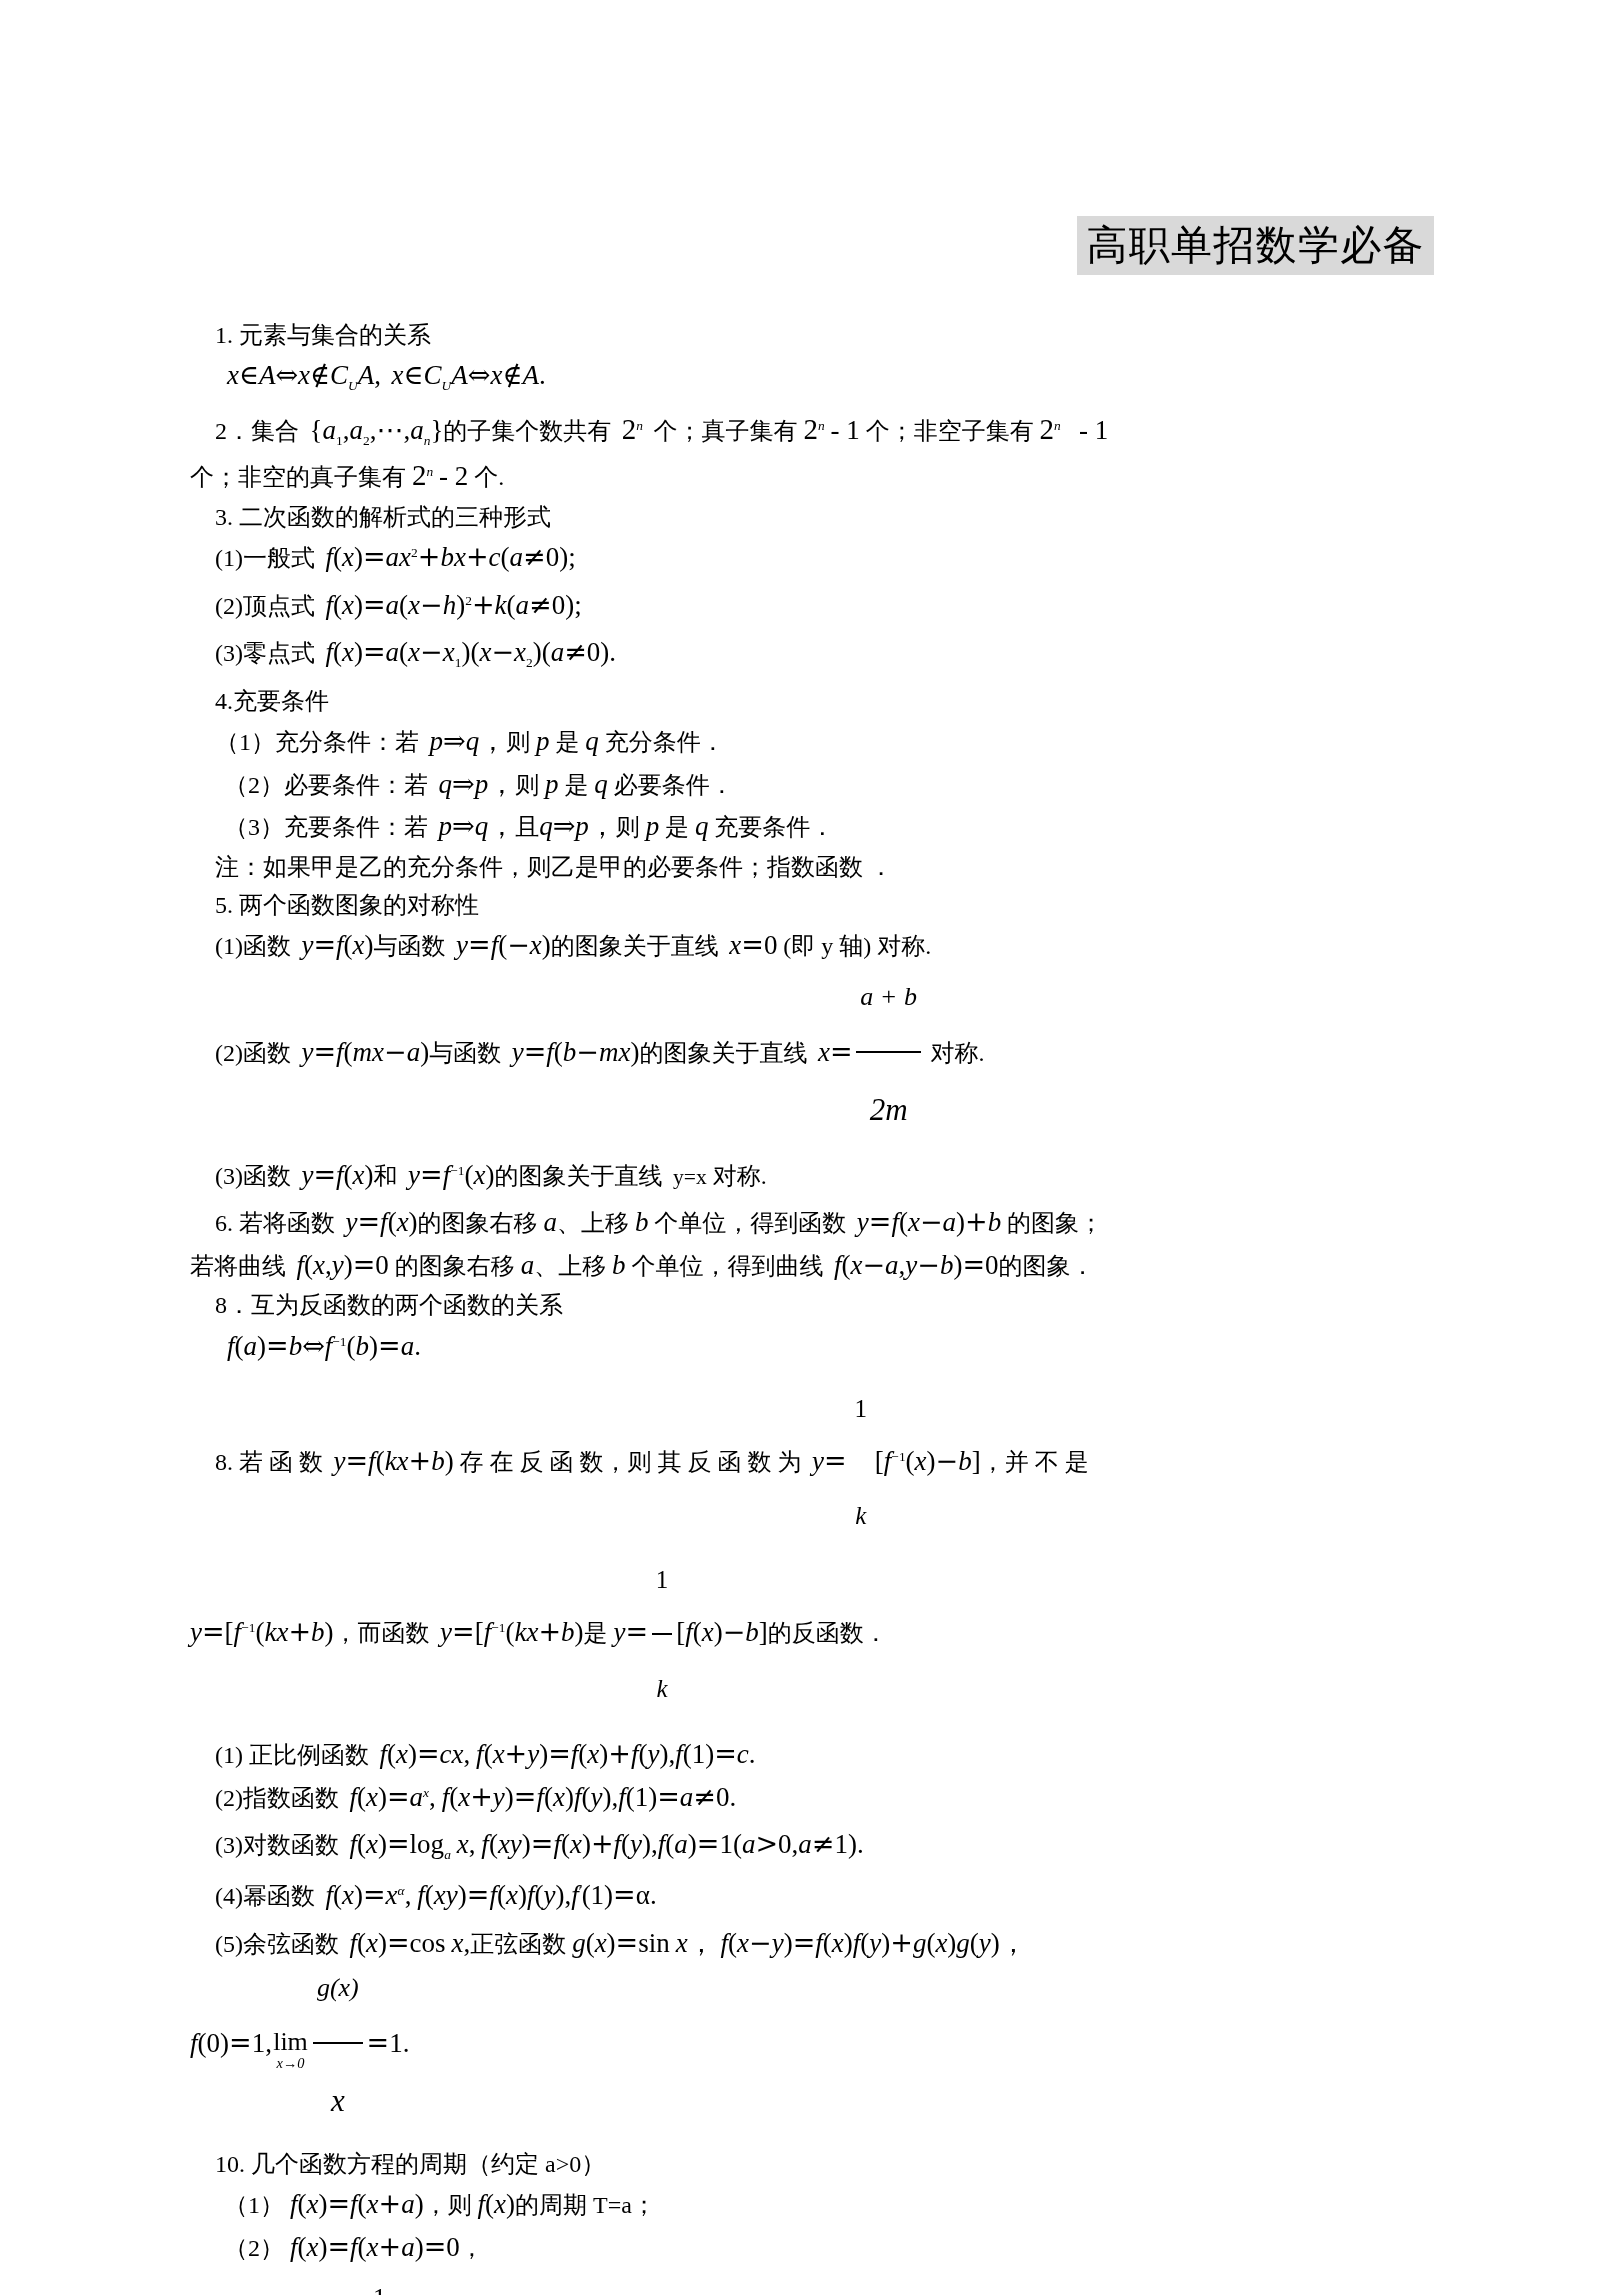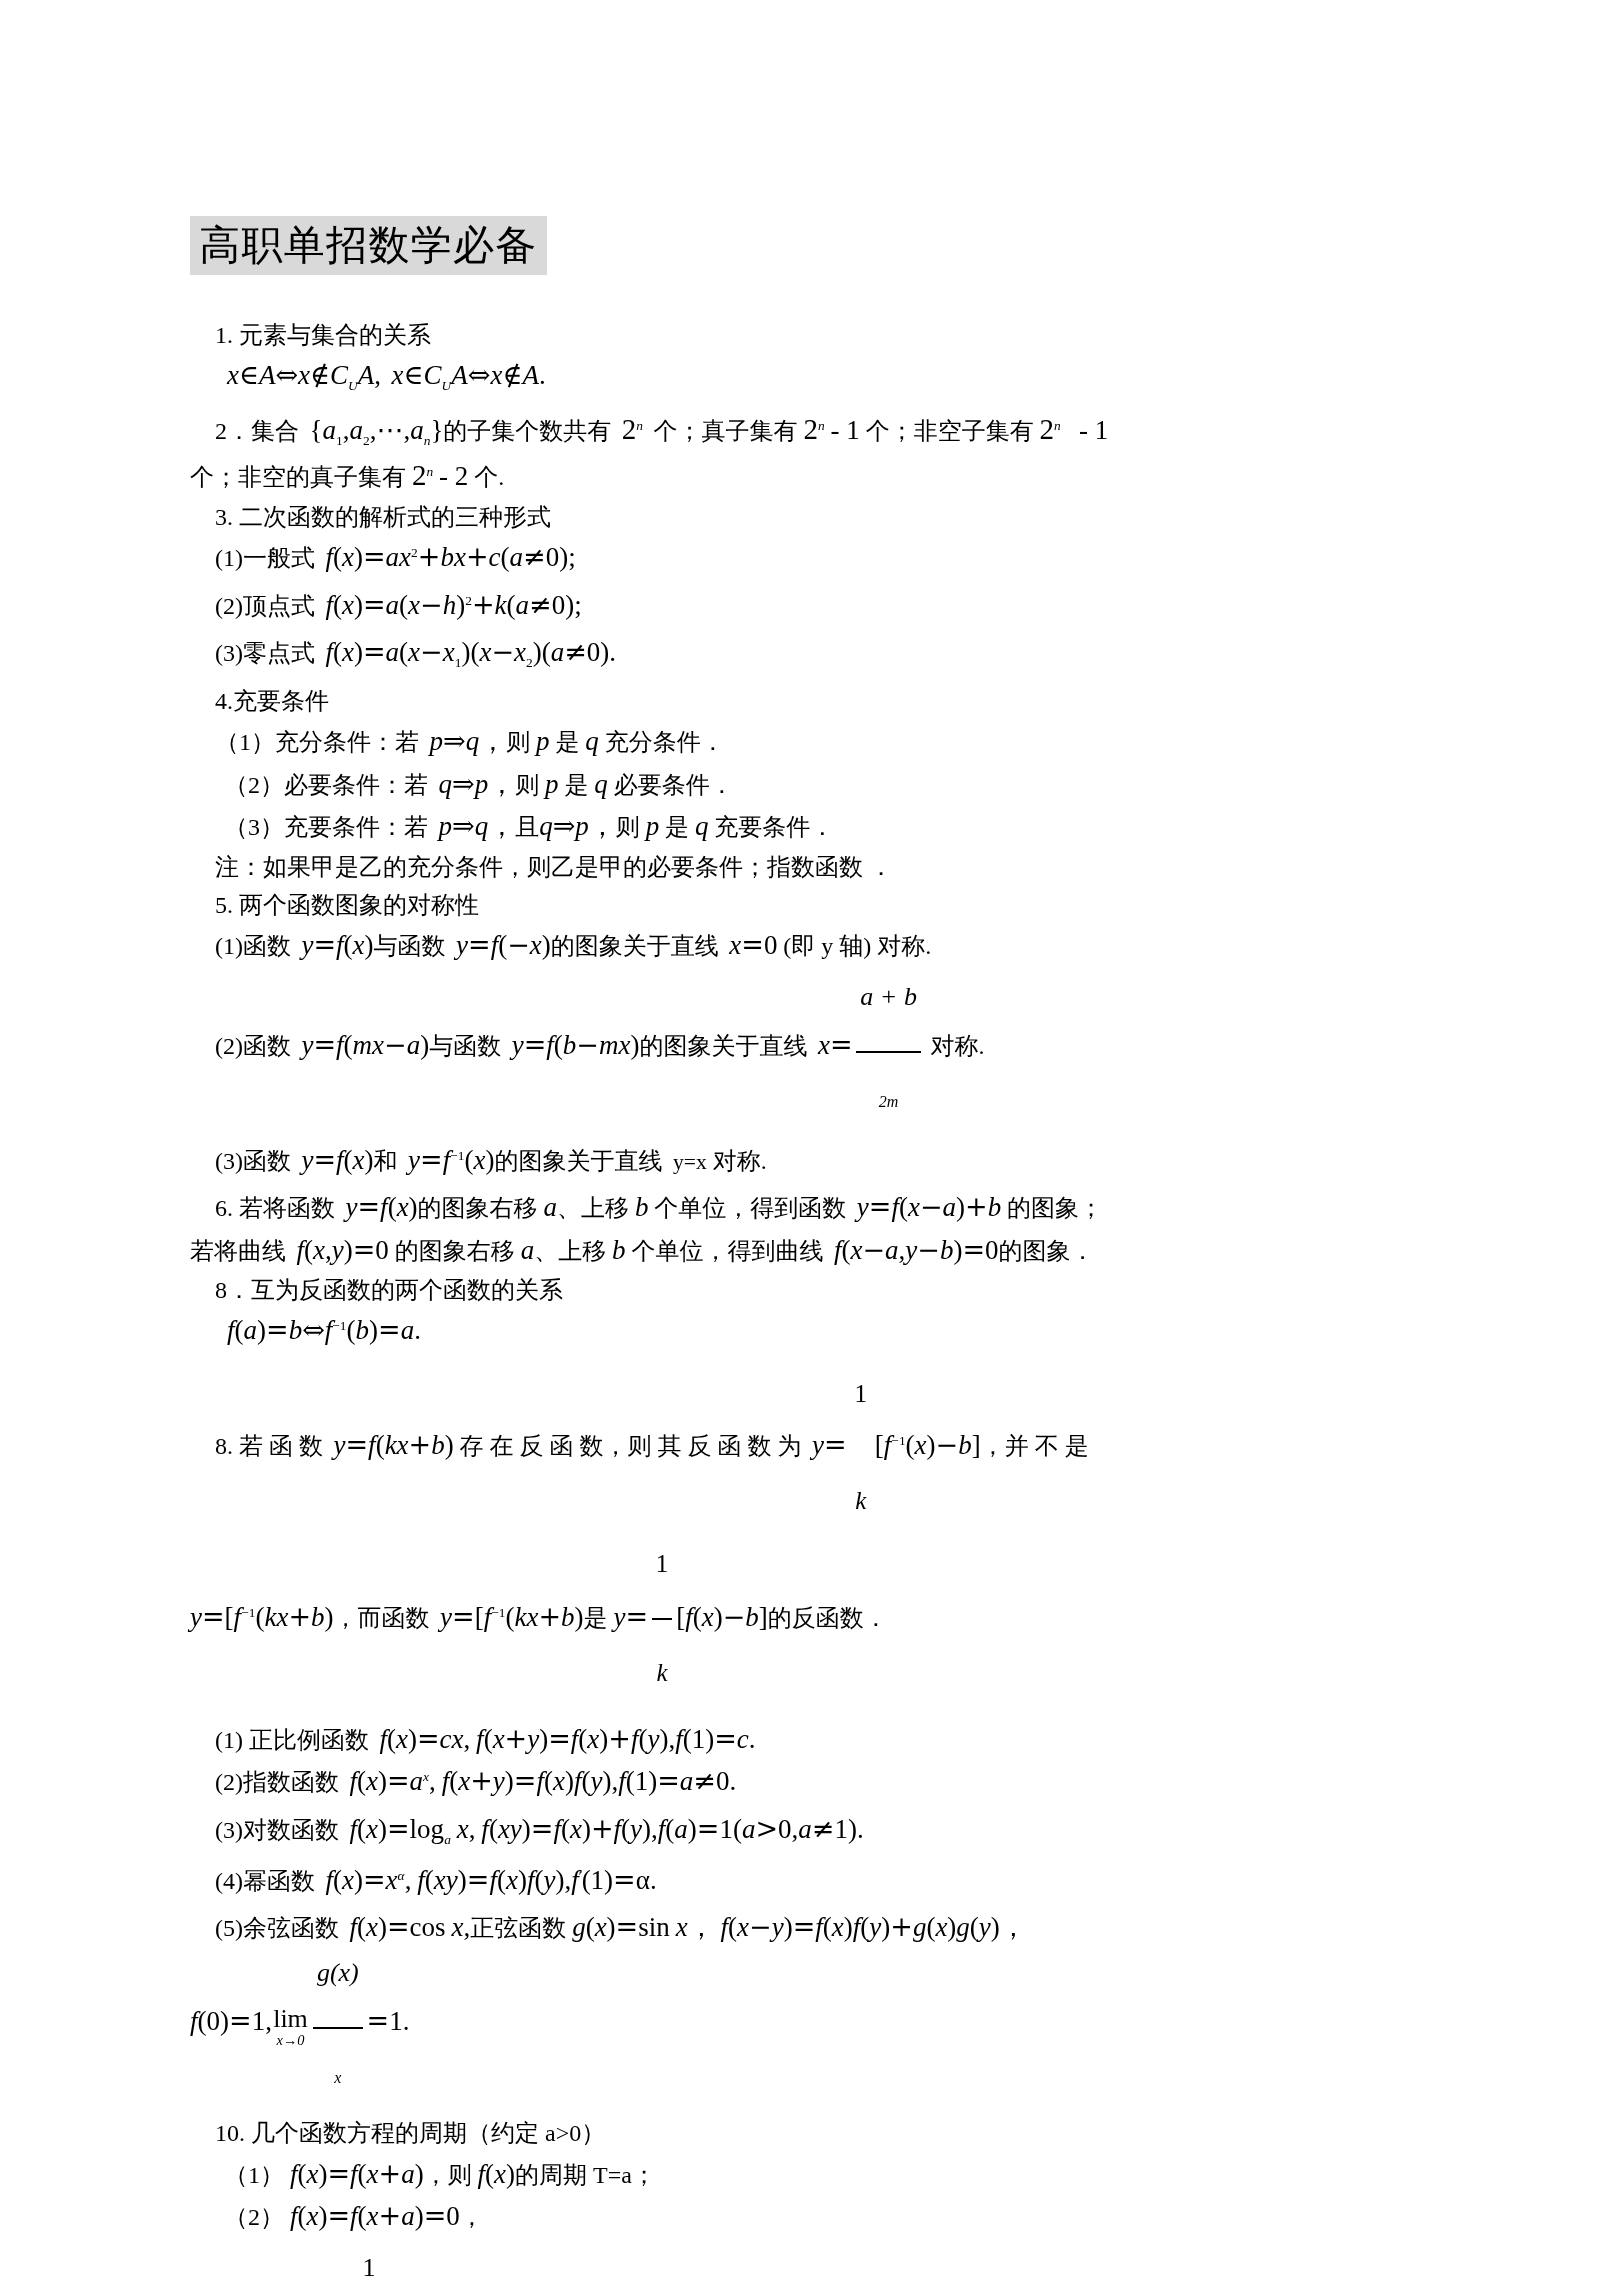--- a/index.html
+++ b/index.html
@@ -25,21 +25,21 @@
   }
   .content {
     position: absolute;
     left: 190px;
     top: 216px;
     width: 1244px;
   }
 
   
   .title-row {
-    text-align: left;
+    text-align: right;
     margin: 0 0 48px 0;
   }
   .title {
     display: inline-block;
     background: #d9d9d9;
     font-size: 41px;
     line-height: 1.28;
     letter-spacing: 1.3px;
     padding: 2.6px 9.2px 3.9px 9.2px;
     font-family: "Liberation Serif", "DejaVu Serif", serif;
@@ -110,21 +110,21 @@
     flex-direction: column;
     align-items: center;
     vertical-align: middle;
     margin: 0 3.9px;
     position: relative;
     top: -1.3px;
     line-height: 1.02;
     gap: 40px;
   }
   .frac .num { padding: 0 3.9px 0.7px 3.9px; font-size: 26px; }
-  .frac .den { padding: 0.7px 3.9px 0 3.9px; font-size: 16px; }
+  .frac .den { padding: 0.7px 3.9px 0 3.9px; font-size: 31px; }
   .frac .bar {
     width: 100%;
     height: 2px;
     background: #000;
   }
   
   .frac.norule .bar { height: 0; background: transparent; }
   .frac.tight .num { font-size: 25px; }
   .frac.tight .den { font-size: 25px; }
 

